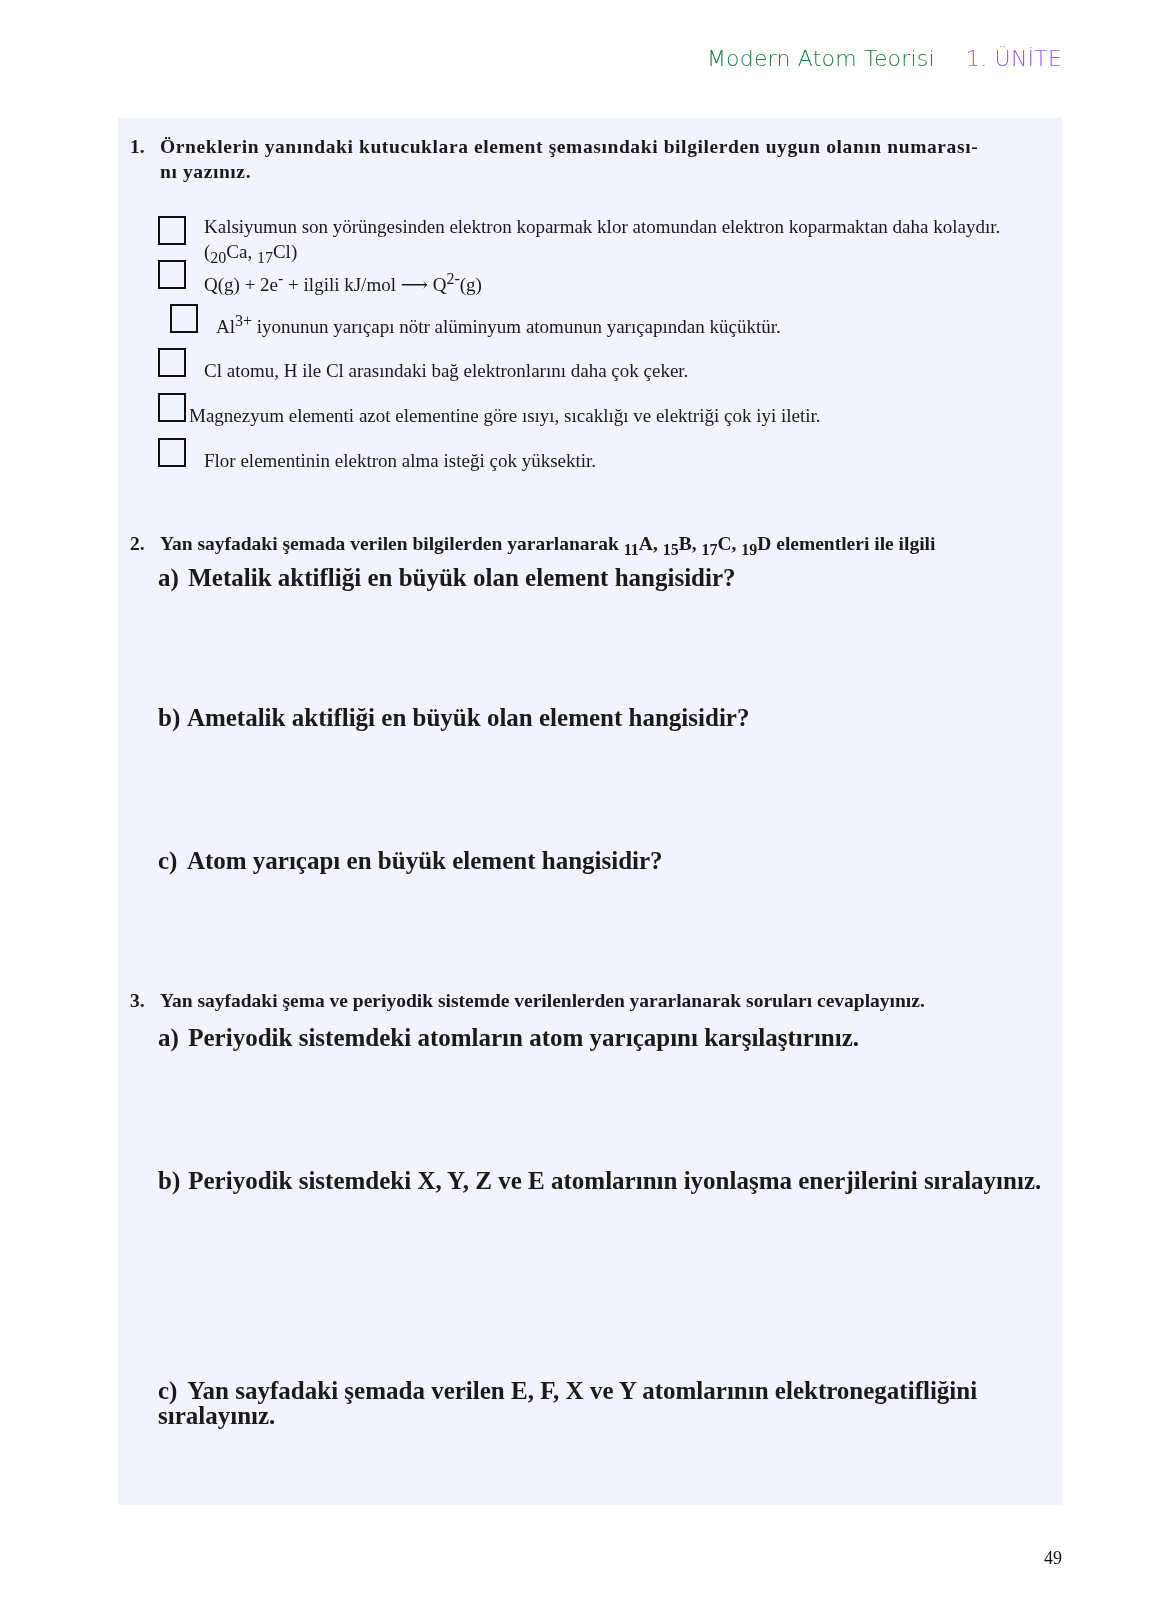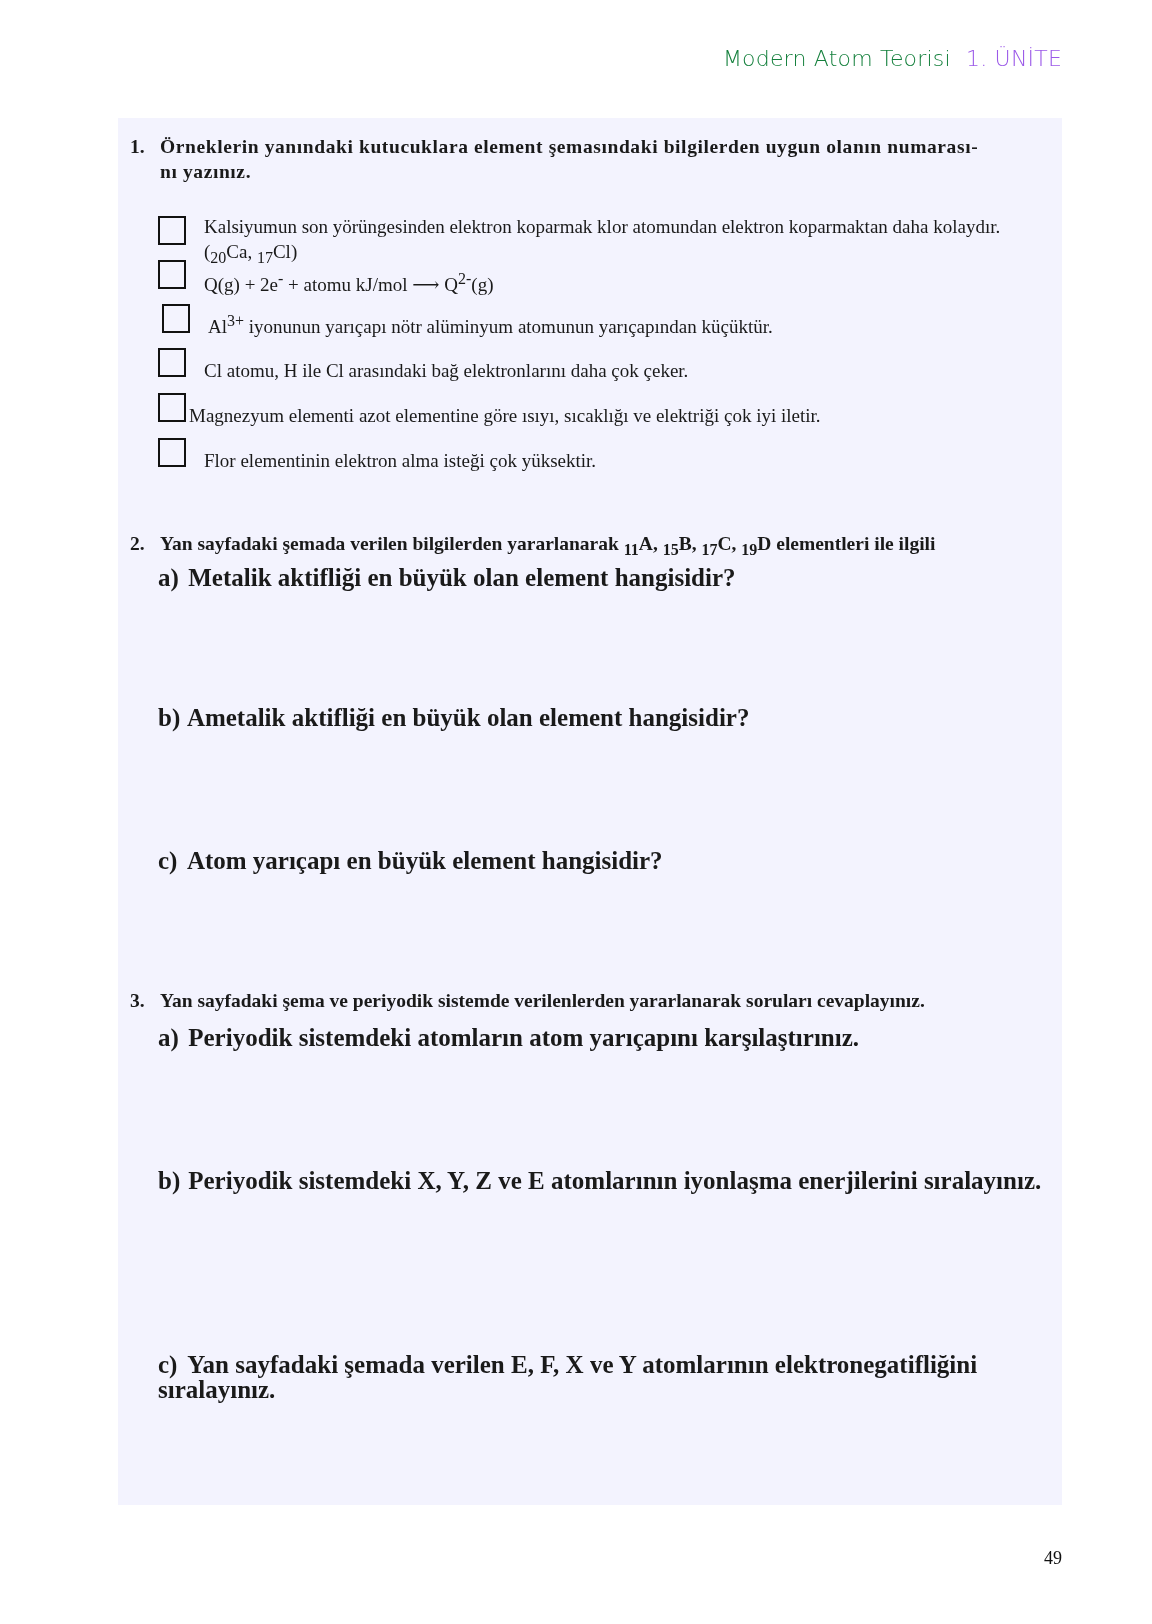--- a/index.html
+++ b/index.html
@@ -1,19 +1,19 @@
 <!DOCTYPE html>
 <html><head>
 <meta charset="utf-8">
 <style>
   html, body { margin: 0; padding: 0; background: #ffffff; }
   body { width: 1152px; height: 1624px; position: relative; overflow: hidden; font-family: "Liberation Serif", "DejaVu Serif", serif; color: #1a1a1a; }
   .header { position: absolute; top: 46px; right: 90px; font-family: "DejaVu Sans", "Liberation Sans", sans-serif; font-size: 22px; font-weight: 300; letter-spacing: 0.2px; }
   .header .title { color: #15803d; }
-  .header .unit { color: #9b59e8; margin-left: 8px; }
+  .header .unit { color: #9b59e8; margin-left: 24px; }
   .panel { position: absolute; left: 118px; top: 118px; width: 944px; height: 1387px; background: #f3f3fe; }
   .q { position: absolute; left: 12px; right: 18px; font-weight: bold; font-size: 19.5px; line-height: 25px; }
   .q .num { position: absolute; left: 0; top: 0; }
   .q .txt { margin-left: 30px; display: block; }
   .q1 .txt { letter-spacing: 0.6px; }
   .items { position: absolute; left: 40px; top: 96px; right: 20px; }
   .item { position: relative; padding-left: 46px; font-size: 19px; line-height: 25px; font-weight: normal; }
   .cb { position: absolute; left: 0; width: 28px; height: 29px; border: 2px solid #111; background: transparent; box-sizing: border-box; cursor: pointer; }
   .sub { position: absolute; left: 40px; font-weight: bold; font-size: 25px; line-height: 25px; }
   .sub .lbl { display: inline-block; width: 24px; }
@@ -37,24 +37,24 @@
   </div>
 
   <div class="items">
     <div class="item" style="position:absolute; top:0; left:0; right:0;">
       <div class="cb" style="top:2px;"></div>
       <span>Kalsiyumun son yörüngesinden elektron koparmak klor atomundan elektron koparmaktan daha kolaydır. (</span><sub>20</sub><span>Ca, </span><sub>17</sub><span>Cl)</span>
     </div>
 
     <div class="item" style="position:absolute; top:58px; left:0; right:0;">
       <div class="cb" style="top:-12px;"></div>
-      <span>Q(g) + 2e</span><sup>-</sup><span> + atomu kJ/mol ⟶ Q</span><sup>2-</sup><span>(g)</span>
+      <span>Q(g) + 2e</span><sup>-</sup><span> + ilgili kJ/mol ⟶ Q</span><sup>2-</sup><span>(g)</span>
     </div>
 
-    <div class="item" style="position:absolute; top:100px; left:4px; right:0;">
+    <div class="item" style="position:absolute; top:100px; left:12px; right:0;">
       <div class="cb" style="top:-10px;"></div>
       <span>Al</span><sup>3+</sup><span> iyonunun yarıçapı nötr alüminyum atomunun yarıçapından küçüktür.</span>
     </div>
 
     <div class="item" style="position:absolute; top:144px; left:0; right:0;">
       <div class="cb" style="top:-10px;"></div>
       <span>Cl atomu, H ile Cl arasındaki bağ elektronlarını daha çok çeker.</span>
     </div>
 
     <div class="item" style="position:absolute; top:189px; left:0; right:0;padding-left:31px;">
@@ -92,19 +92,19 @@
   </div>
 
   <div class="sub" style="top: 907px;">
     <span class="lbl">a)</span>
     <span>Periyodik sistemdeki atomların atom yarıçapını karşılaştırınız.</span>
   </div>
   <div class="sub" style="top: 1050px;">
     <span class="lbl">b)</span>
     <span>Periyodik sistemdeki X, Y, Z ve E atomlarının iyonlaşma enerjilerini sıralayınız.</span>
   </div>
-  <div class="sub" style="top: 1234px;">
+  <div class="sub" style="top: 1260px;">
     <span class="lbl">c)</span>
     <span>Yan sayfadaki şemada verilen E, F, X ve Y atomlarının elektronegatifliğini sıralayınız.</span>
   </div>
 </div>
 
 <div class="page-num">49</div>
 
 </body></html>

